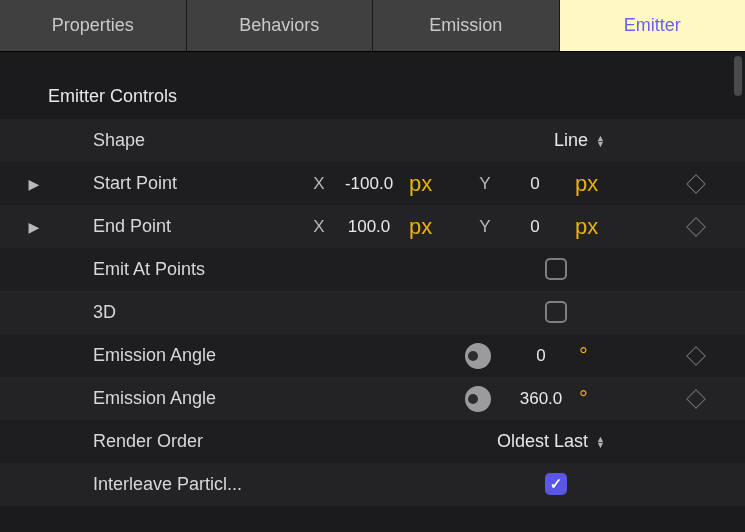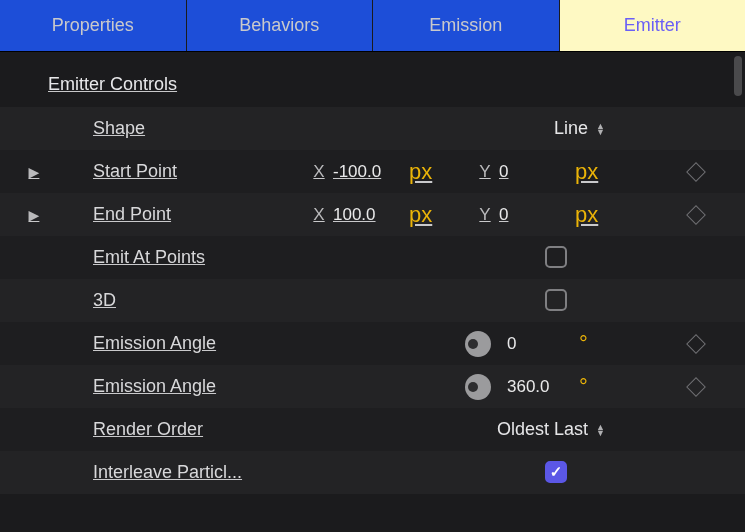--- a/index.html
+++ b/index.html
@@ -15,37 +15,36 @@
   .tabs {
     display: flex;
     height: 52px;
     border-bottom: 1px solid #000;
   }
   .tab {
     flex: 1;
     display: flex;
     align-items: center;
     justify-content: center;
-    background: #1d4ed8;
+    background: #404040;
     color: #c9c9cb;
     font-size: 18px;
     font-weight: 500;
     border-right: 1px solid #1b1b1d;
     cursor: pointer;
   }
   .tab:last-child { border-right: none; }
   .tab.active {
     background: #fef9c3;
     color: #6a5ff6;
   }
 
   .panel {
     position: relative;
-    padding-top: 14px;
-    text-decoration: underline;
+    padding-top: 26px;
   }
 
   .section-title {
     font-size: 18px;
     color: #e8e8ea;
     padding: 8px 0 12px 48px;
   }
 
   .row {
     display: flex;
@@ -88,21 +87,21 @@
 
   
   .axis {
     width: 28px;
     text-align: center;
     color: #b9b9bb;
     font-size: 17px;
   }
   .numval {
     width: 76px;
-    text-align: left;
+    text-align: center;
     color: #e9e9ea;
     font-size: 17px;
     padding-right: 4px;
     cursor: ew-resize;
   }
   .unit {
     width: 34px;
     color: #eab308;
     font-size: 22px;
   }

